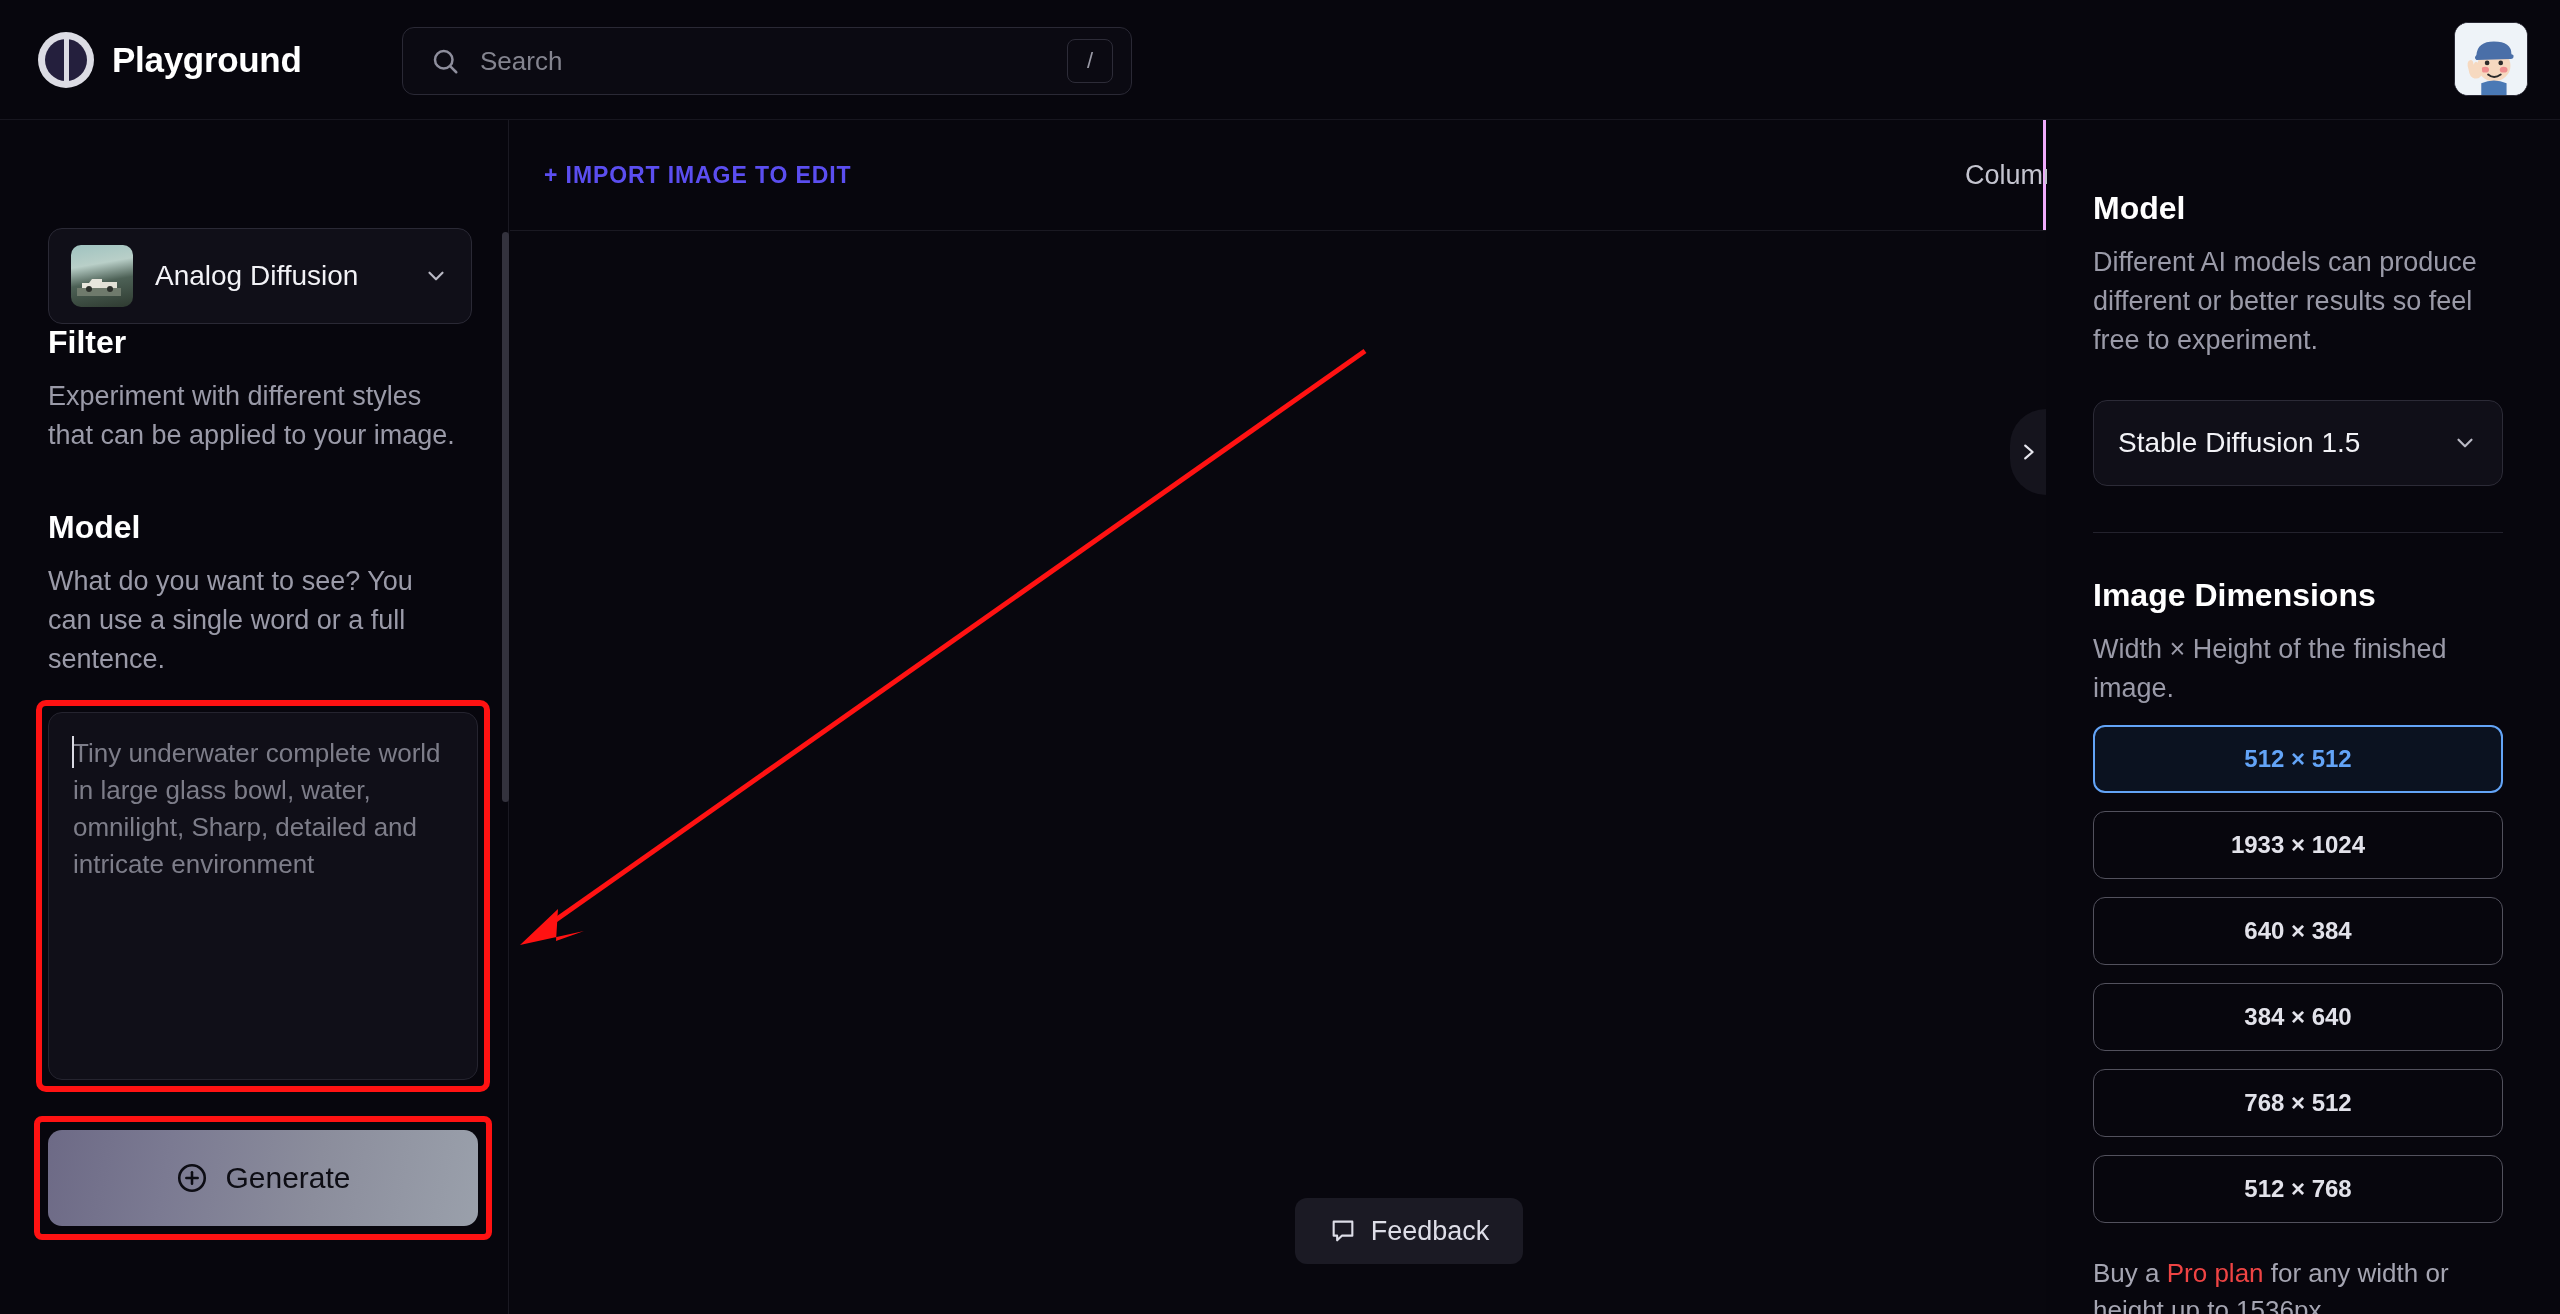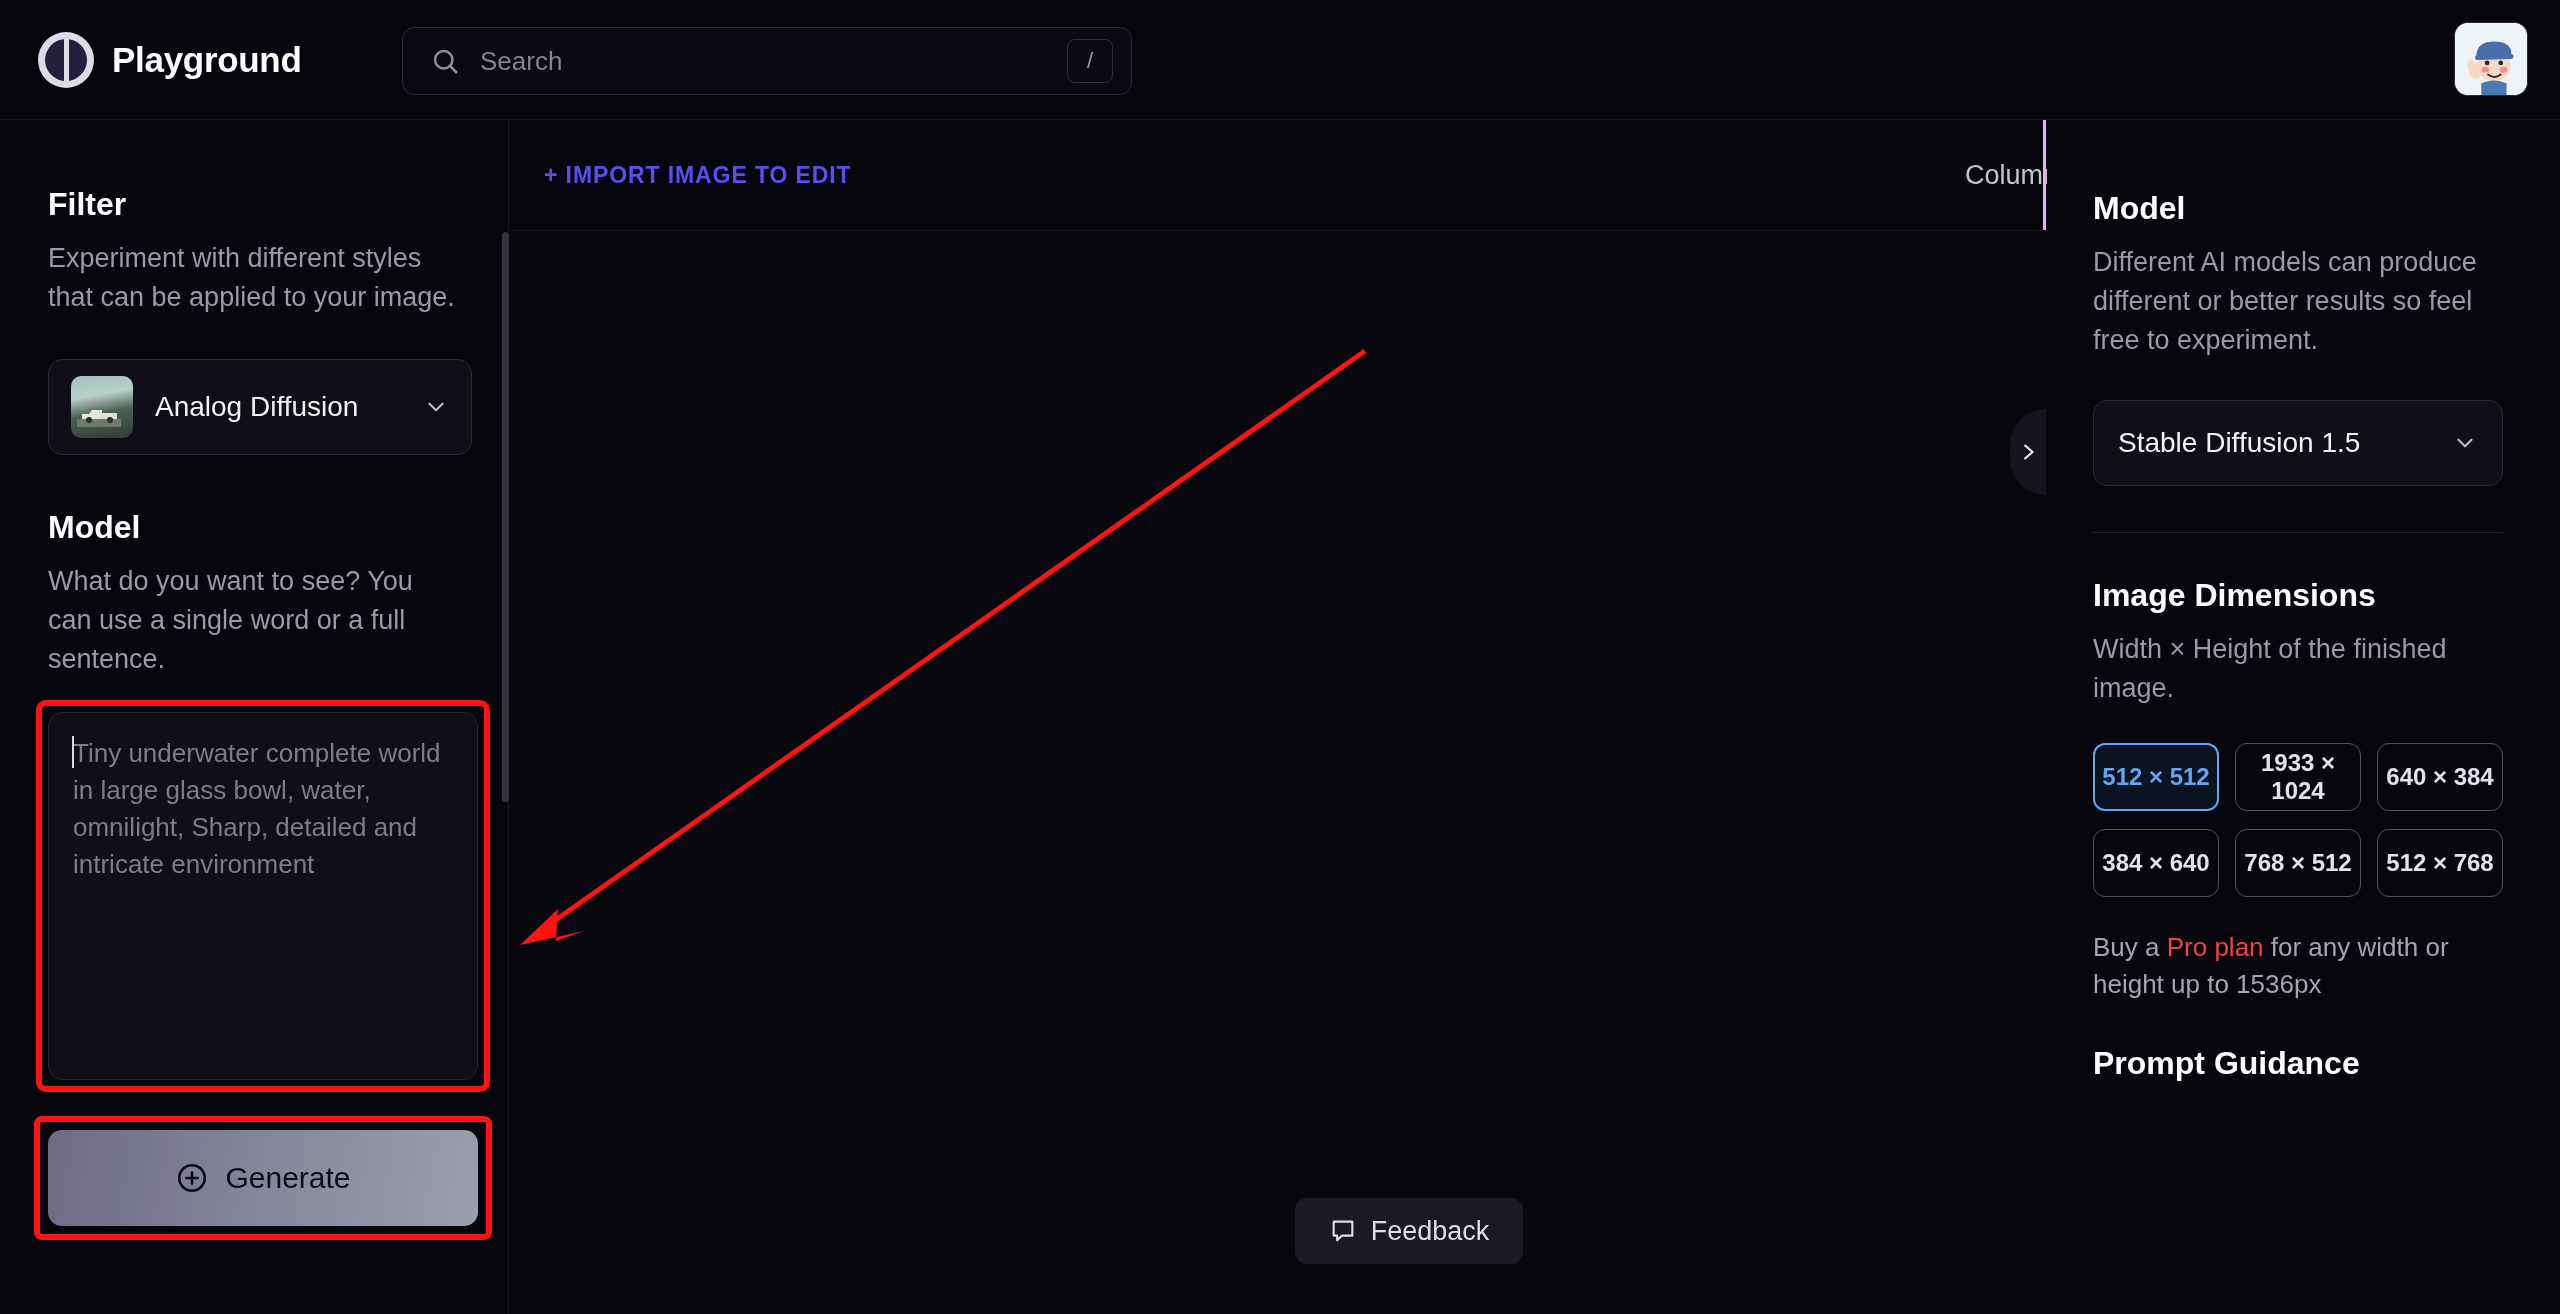--- a/index.html
+++ b/index.html
@@ -217,22 +217,22 @@
   }
   #model-select {
     margin-top: 40px; width: 410px; height: 86px;
     background: #100f18; border: 1px solid #2c2b37; border-radius: 14px;
     display: flex; align-items: center; padding: 0 24px;
   }
   #model-label { color: #f2f2f6; font-size: 28px; flex: 1; }
   .divider { width: 410px; height: 1px; background: #23222d; margin: 46px 0 0 0; }
   #dims-section { margin-top: 44px; }
   #dims-grid {
-    margin-top: 36px; width: 410px;
-    display: grid; grid-template-columns: 1fr 1fr 1fr; gap: 18px 16px;
+    margin-top: 18px; width: 410px;
+    display: grid; grid-template-columns: 1fr; gap: 18px 16px;
   }
   .dim-btn {
     height: 68px; border-radius: 12px;
     background: transparent; border: 1px solid #52515d;
     color: #e2e2ea; font-size: 24px; font-weight: 700;
     display: flex; align-items: center; justify-content: center;
     cursor: pointer; font-family: "Liberation Sans", sans-serif;
   }
   .dim-btn.selected {
     border: 2px solid #63a4f7; color: #63a4f7; background: #0b1220;
@@ -274,39 +274,39 @@
       <circle cx="33" cy="41" r="2.4" fill="#2a2a2a"></circle>
       <circle cx="47" cy="41" r="2.4" fill="#2a2a2a"></circle>
       <path d="M34 53 q6 5 13 0" stroke="#2a2a2a" stroke-width="2" fill="none" stroke-linecap="round"></path>
       <path d="M27 62 q13-6 26 0 l0 12 l-26 0z" fill="#4a79b5"></path>
       <path d="M14 48 q-3-9 2-10 q3 0 3 5 q2-5 4-2 q2-4 4 1 l1 8 q-1 8-8 7 q-5-1-6-9z" fill="#f6d9c0"></path>
     </svg>
   </div>
 </div>
 
 <div id="left-panel">
-  <div>
-    <div class="sec-title">Filter</div>
-    <div class="sec-desc">Experiment with different styles that can be applied to your image.</div>
-  </div>
-
   <div id="filter-select">
     <div id="filter-thumb">
       <svg class="truck" viewBox="0 0 44 22">
         <rect x="0" y="14" width="44" height="8" fill="#6f7a6c"></rect>
         <path d="M5 14 l0-5 l7 0 l3-4 l10 0 l0 9z" fill="#e8e6dd"></path>
         <rect x="23" y="8" width="17" height="6" fill="#e2e0d6"></rect>
         <circle cx="12" cy="15" r="3" fill="#2b2f2a"></circle>
         <circle cx="33" cy="15" r="3" fill="#2b2f2a"></circle>
       </svg>
     </div>
     <div id="filter-label">Analog Diffusion</div>
     <svg class="chev" viewBox="0 0 24 24" fill="none" stroke="currentColor" stroke-width="2" stroke-linecap="round" stroke-linejoin="round">
       <polyline points="6 9 12 15 18 9"></polyline>
     </svg>
+  </div>
+
+  <div>
+    <div class="sec-title">Filter</div>
+    <div class="sec-desc">Experiment with different styles that can be applied to your image.</div>
   </div>
 
   <div id="prompt-section">
     <div class="sec-title">Model</div>
     <div class="sec-desc">What do you want to see? You can use a single word or a full sentence.</div>
   </div>
 
   <div id="prompt-area-wrap">
     <textarea id="prompt-textarea" placeholder="Tiny underwater complete world in large glass bowl, water, omnilight, Sharp, detailed and intricate environment" style=""></textarea>
     <div id="prompt-caret"></div>

